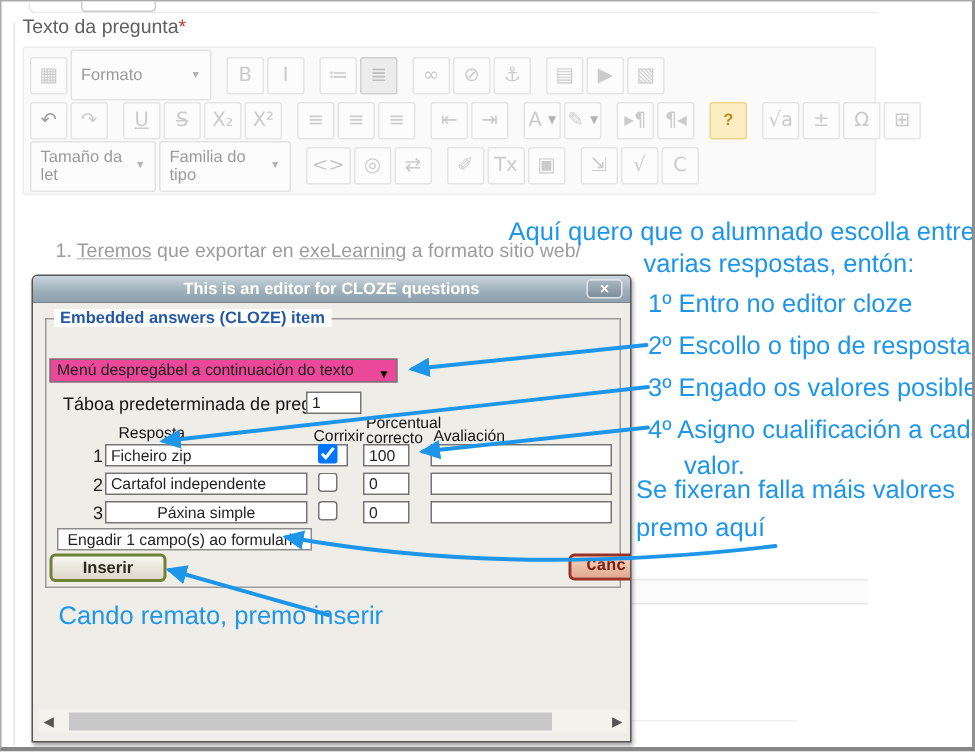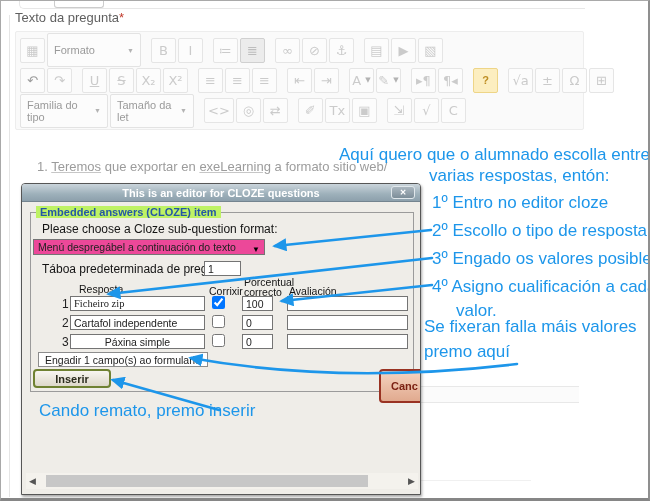--- a/index.html
+++ b/index.html
@@ -55,42 +55,42 @@
           box-shadow:1px 2px 3px rgba(0,0,0,.35);color:#1a1a1a}
   .titlebar{position:absolute;left:0;top:0;right:0;height:18px;
             background:linear-gradient(#cad4db,#9db0ba 60%,#8da0ac);
             border-bottom:1px solid #74848f;display:flex;align-items:center;justify-content:center}
   .titlebar .ttl{color:#fff;font-weight:bold;font-size:11px}
   .closebtn{position:absolute;right:5px;top:2px;width:24px;height:13px;cursor:pointer;
             background:linear-gradient(#aab6bf,#7d8e99);border:1px solid #e0e7eb;border-radius:3px;
             color:#fff;font-size:8px;font-weight:bold;display:flex;align-items:center;justify-content:center}
 
   .fset{position:absolute;left:8px;top:28px;width:384px;height:180px;border:1px solid #9b9b9b}
-  .legend{position:absolute;left:14px;top:22px;background:#bef264;padding:0 4px;
+  .legend{position:absolute;left:14px;top:22px;background:#ffffff;padding:0 4px;
           color:var(--legend-blue,#2457a4);font-weight:bold;font-size:11px}
   .prompt{position:absolute;left:20px;top:38px;font-size:12px;color:#141414}
   .clz-select{position:absolute;left:11px;top:55px;width:232px;height:16px;background:#ec4899;cursor:pointer;
               border:1px solid #747474;font-size:10.5px;line-height:14px;padding:0 4px;color:#222}
   .sel-caret{position:absolute;right:4px;top:3px;font-size:8px;color:#000}
   .dm-label{position:absolute;left:20px;top:78px;font-size:12px;color:#141414}
   .tin{position:absolute;height:15px;border:1px solid #747474;background:#fff;font-size:10.5px;
        padding:0 3px;color:#222;font-family:"Liberation Sans",sans-serif}
   .th{position:absolute;font-size:10.5px;color:#141414}
   .th-pct{width:52px;line-height:10px;white-space:normal}
   .row-idx{position:absolute;font-size:12px;color:#222}
   .cbx{position:absolute;width:13px;height:13px}
   .add-btn{position:absolute;left:16px;top:168px;height:15px;border:1px solid #8c8c8c;background:#fff;cursor:pointer;
            font-size:10.5px;padding:0 6px;color:#222;font-family:"Liberation Sans",sans-serif}
   .insert-btn{position:absolute;left:11px;top:185px;width:78px;height:19px;cursor:pointer;
               background:linear-gradient(#f8f6f1,#ddd8ca);border:2px solid var(--insert-green,#6f8132);
               border-radius:4px;font-size:11px;font-weight:bold;color:#2c2c1e;font-family:"Liberation Sans",sans-serif}
-  .cancel-btn{position:absolute;left:357px;top:185px;width:56px;height:34px;cursor:pointer;
+  .cancel-btn{position:absolute;left:357px;top:185px;width:56px;height:18px;cursor:pointer;
               background:linear-gradient(#f5d3c0,#e1aa8f);border:2px solid var(--cancel-red,#993222);
               border-radius:4px;font-size:11px;font-weight:bold;color:#7b2113;text-align:left;padding-left:10px;
-              font-family:Liberation Sans, sans-serif}
+              font-family:Liberation Mono, monospace}
   .scrollbar{position:absolute;left:4px;top:289px;width:392px;height:16px;background:#f4f2ed;
              display:flex;align-items:center}
   .sb-arrow{position:absolute;font-size:9px;color:#555;top:3px;cursor:pointer}
   .sb-left{left:3px}.sb-right{right:3px}
   .sb-thumb{position:absolute;left:20px;top:2px;width:322px;height:12px;background:#c7c7c7;cursor:grab}
 
   
   .ann{position:absolute;color:var(--annotation-blue,#1d96ea);font-size:17px;white-space:nowrap;z-index:10}
   .a-i1{left:338px;top:144px}
   .a-i2{left:428px;top:165px}
@@ -173,26 +173,26 @@
       <span class="gap"></span>
       <button class="tb-btn cloze">?</button>
       <span class="gap"></span>
       <button class="tb-btn">√a</button>
       <button class="tb-btn">±</button>
       <button class="tb-btn">Ω</button>
       <button class="tb-btn">⊞</button>
     </div>
 
     <div class="tb-row">
+      <div class="tb-sel siz">
+        <span>Tamaño da let</span>
+        <span class="caret">▼</span>
+      </div>
       <div class="tb-sel fam">
         <span>Familia do tipo</span>
-        <span class="caret">▼</span>
-      </div>
-      <div class="tb-sel siz">
-        <span>Tamaño da let</span>
         <span class="caret">▼</span>
       </div>
       <span class="gap"></span>
       <button class="tb-btn">&lt;&gt;</button>
       <button class="tb-btn">◎</button>
       <button class="tb-btn">⇄</button>
       <span class="gap"></span>
       <button class="tb-btn">✐</button>
       <button class="tb-btn">Tx</button>
       <button class="tb-btn">▣</button>
@@ -212,37 +212,36 @@
     <div class="titlebar">
       <span class="ttl">This is an editor for CLOZE questions</span>
       <span class="closebtn">
         <span>✕</span>
       </span>
     </div>
 
     <div class="fset"></div>
     <div class="legend">Embedded answers (CLOZE) item</div>
 
-    <div class="prompt">Please choose a Cloze sub-question format:</div>
 
     <div class="clz-select">
       <span>Menú despregábel a continuación do texto</span>
       <span class="sel-caret">▼</span>
     </div>
 
     <div class="dm-label">Táboa predeterminada de pregunta</div>
     <input class="tin" style="left: 182px; top: 77px; width: 37px;" value="1">
 
     <div class="th" style="left:57px;top:99px">Resposta</div>
     <div class="th" style="left:187px;top:101px">Corrixir</div>
     <div class="th th-pct" style="left:222px;top:93px">Porcentual correcto</div>
     <div class="th" style="left:267px;top:101px">Avaliación</div>
 
     <div class="row-idx" style="left:40px;top:113px">1</div>
-    <input class="tin" style="left: 48px; top: 112px; width: 135px; font-family: Liberation Serif, serif;" value="Ficheiro zip">
+    <input class="tin" style="left: 48px; top: 112px; width: 162px;" value="Ficheiro zip">
     <input type="checkbox" class="cbx" style="left: 190px; top: 112px;" checked="checked">
     <input class="tin" style="left: 220px; top: 112px; width: 31px;" value="100">
     <input class="tin" style="left: 265px; top: 112px; width: 121px;" value="">
 
     <div class="row-idx" style="left:40px;top:132px">2</div>
     <input class="tin" style="left: 48px; top: 131px; width: 135px;" value="Cartafol independente">
     <input type="checkbox" class="cbx" style="left: 190px; top: 131px;">
     <input class="tin" style="left: 220px; top: 131px; width: 31px;" value="0">
     <input class="tin" style="left: 265px; top: 131px; width: 121px;" value="">
 

